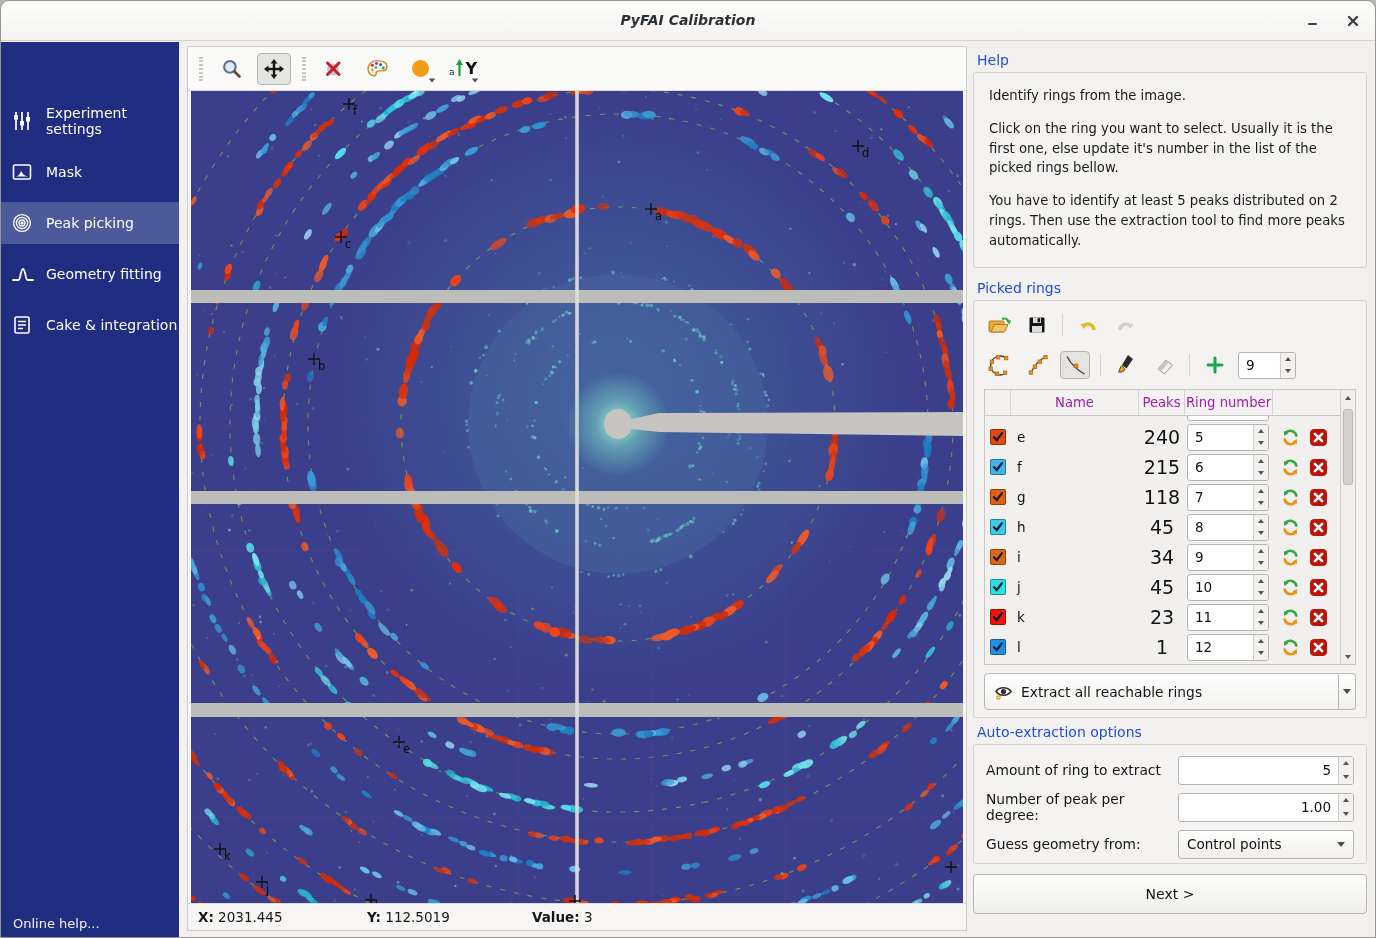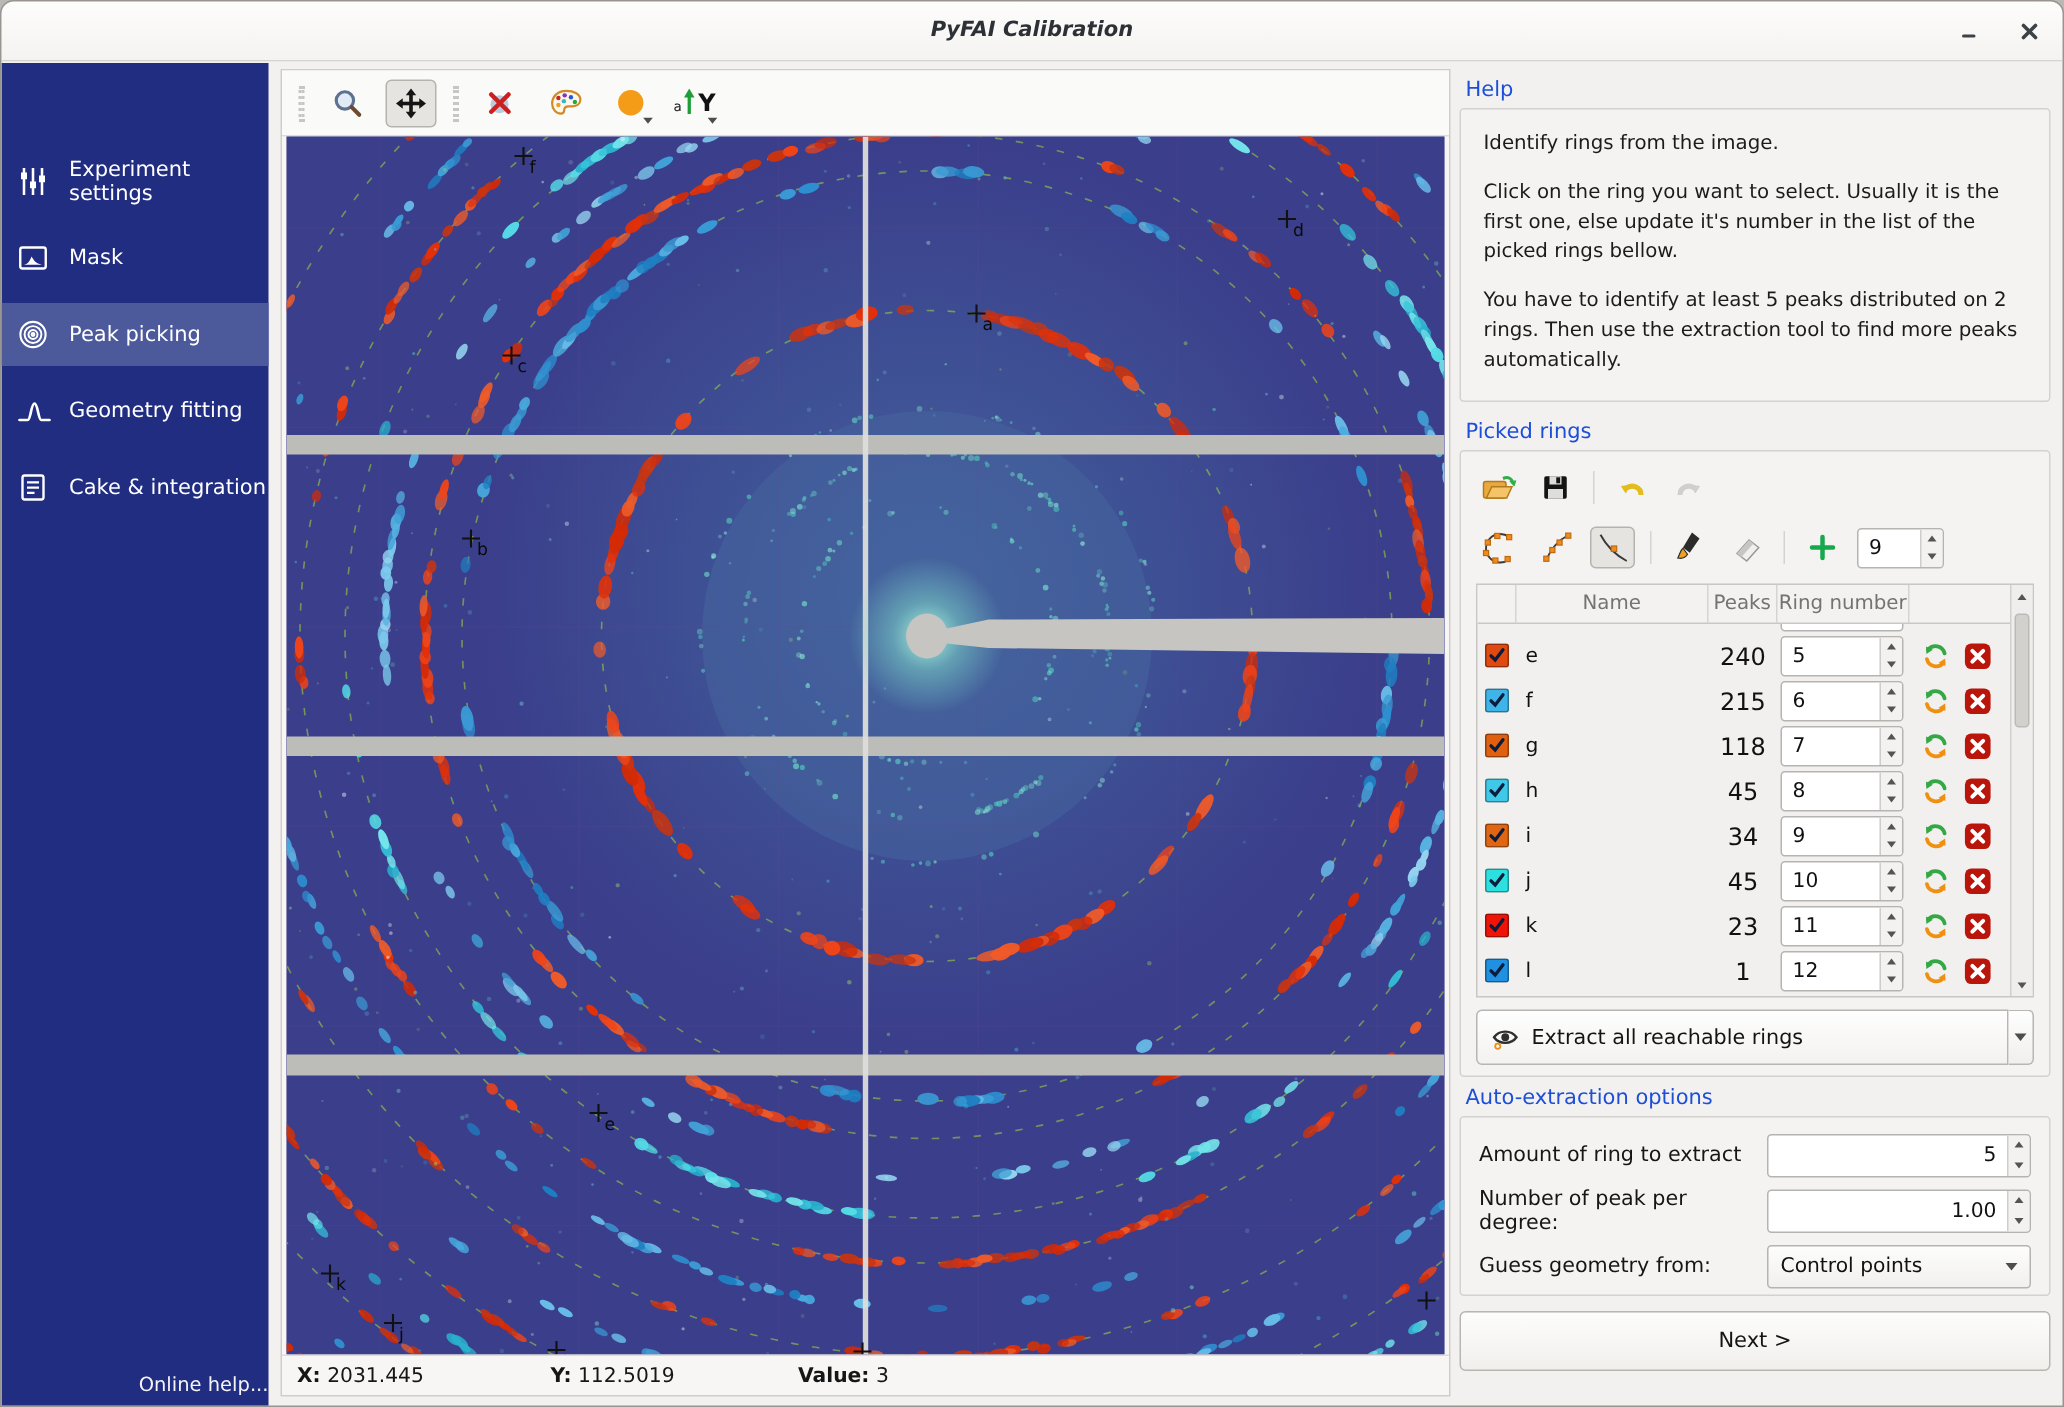--- a/index.html
+++ b/index.html
@@ -18,21 +18,21 @@
   .win-btn.min { right:50px; }
   .win-btn.close { right:10px; }
 
   
   .sidebar { position:absolute; left:0; top:41px; width:178px; height:897px; background:#202d81; }
   #sidebar-items { padding-top:49px; }
   .sidebar-item { height:42px; margin:9px 0; display:flex; align-items:center; gap:12px;
                   padding-left:11px; color:#fff; font-size:14px; cursor:pointer; }
   .sidebar-item.selected { background:#4c5a9c; }
   .sidebar-item .s-icon { width:22px; height:22px; flex:0 0 22px; display:flex; align-items:center; }
-  .sidebar-footer { position:absolute; bottom:8px; left:0; width:100%; text-align:right;
+  .sidebar-footer { position:absolute; bottom:8px; left:12px; width:100%; text-align:left;
                     color:#f4f4f6; font-size:13px; cursor:pointer; }
 
   
   .plot-panel { position:absolute; left:186px; top:45px; width:780px; height:885px;
                 background:#f7f6f5; border:1px solid #cfcdc8; }
   .plot-toolbar { height:44px; display:flex; align-items:center; gap:9px; padding-left:9px;
                   background:#fafaf9; border-bottom:1px solid #dddbd7; }
   .grip { width:2px; height:24px; border-left:2px dotted #c8c6c2; border-right:2px dotted #c8c6c2; margin:0 2px; }
   .tool { width:34px; height:32px; display:flex; align-items:center; justify-content:center;
           border:1px solid transparent; border-radius:4px; position:relative; cursor:pointer; }
@@ -77,32 +77,32 @@
             border-bottom:4.5px solid #55544f; }
   .tri-dn { width:0; height:0; border-left:3.5px solid transparent; border-right:3.5px solid transparent;
             border-top:4.5px solid #55544f; }
   .ring-spin { width:58px; height:27px; }
 
   
   .ptable { position:relative; height:276px; border:1px solid #c9c7c3; background:#f1f0ee; display:flex; }
   .ptable-main { flex:1; overflow:hidden; }
   .thead { display:grid; grid-template-columns:26px 128px 46px 88px 70px; height:26px;
            border-bottom:1px solid #c9c7c3; background:#f3f2f0; }
-  .thead div { font-size:13.2px; color:#737373; display:flex; align-items:center; justify-content:center;
+  .thead div { font-size:13.2px; color:#a21caf; display:flex; align-items:center; justify-content:center;
                border-right:1px solid #d6d4d0;text-align:center; }
   .thead div:last-child { border-right:none; }
   .tbody { height:248px; overflow:hidden; }
   .sliver { height:6px; overflow:hidden; }
   .sliver .ghost { margin-left:202px; width:82px; height:26px; transform:translateY(-21px);
                    background:#fff; border:1px solid #b6b4b0; border-radius:3px; }
   .trow { display:grid; grid-template-columns:26px 128px 46px 88px 70px; align-items:center; height:30px; }
   .cbx { width:16px; height:16px; margin-left:5px; border-radius:2px; border:1px solid rgba(0,0,0,.35);
          display:flex; align-items:center; justify-content:center; cursor:pointer; }
   .cell-name { font-size:13.5px; color:#111; padding-left:6px; }
-  .cell-peaks { font-size:16px; color:#111; text-align:center; }
+  .cell-peaks { font-size:19px; color:#111; text-align:center; }
   .cell-ring .spinbox { width:82px; height:27px; margin-left:2px; }
   .cell-act { display:flex; gap:9px; padding-left:8px; }
   .icon-btn { width:19px; height:19px; cursor:pointer; display:flex; }
 
   
   .vscroll { width:15px; border-left:1px solid #d2d0cc; background:#efeeec; display:flex; flex-direction:column; }
   .vs-btn { height:15px; display:flex; align-items:center; justify-content:center; cursor:pointer; }
   .vs-track { flex:1; position:relative; }
   .vs-thumb { position:absolute; left:2px; right:2px; top:4px; height:76px; background:#d3d1cd;
               border:1px solid #bcbab6; border-radius:3px; cursor:pointer; }

